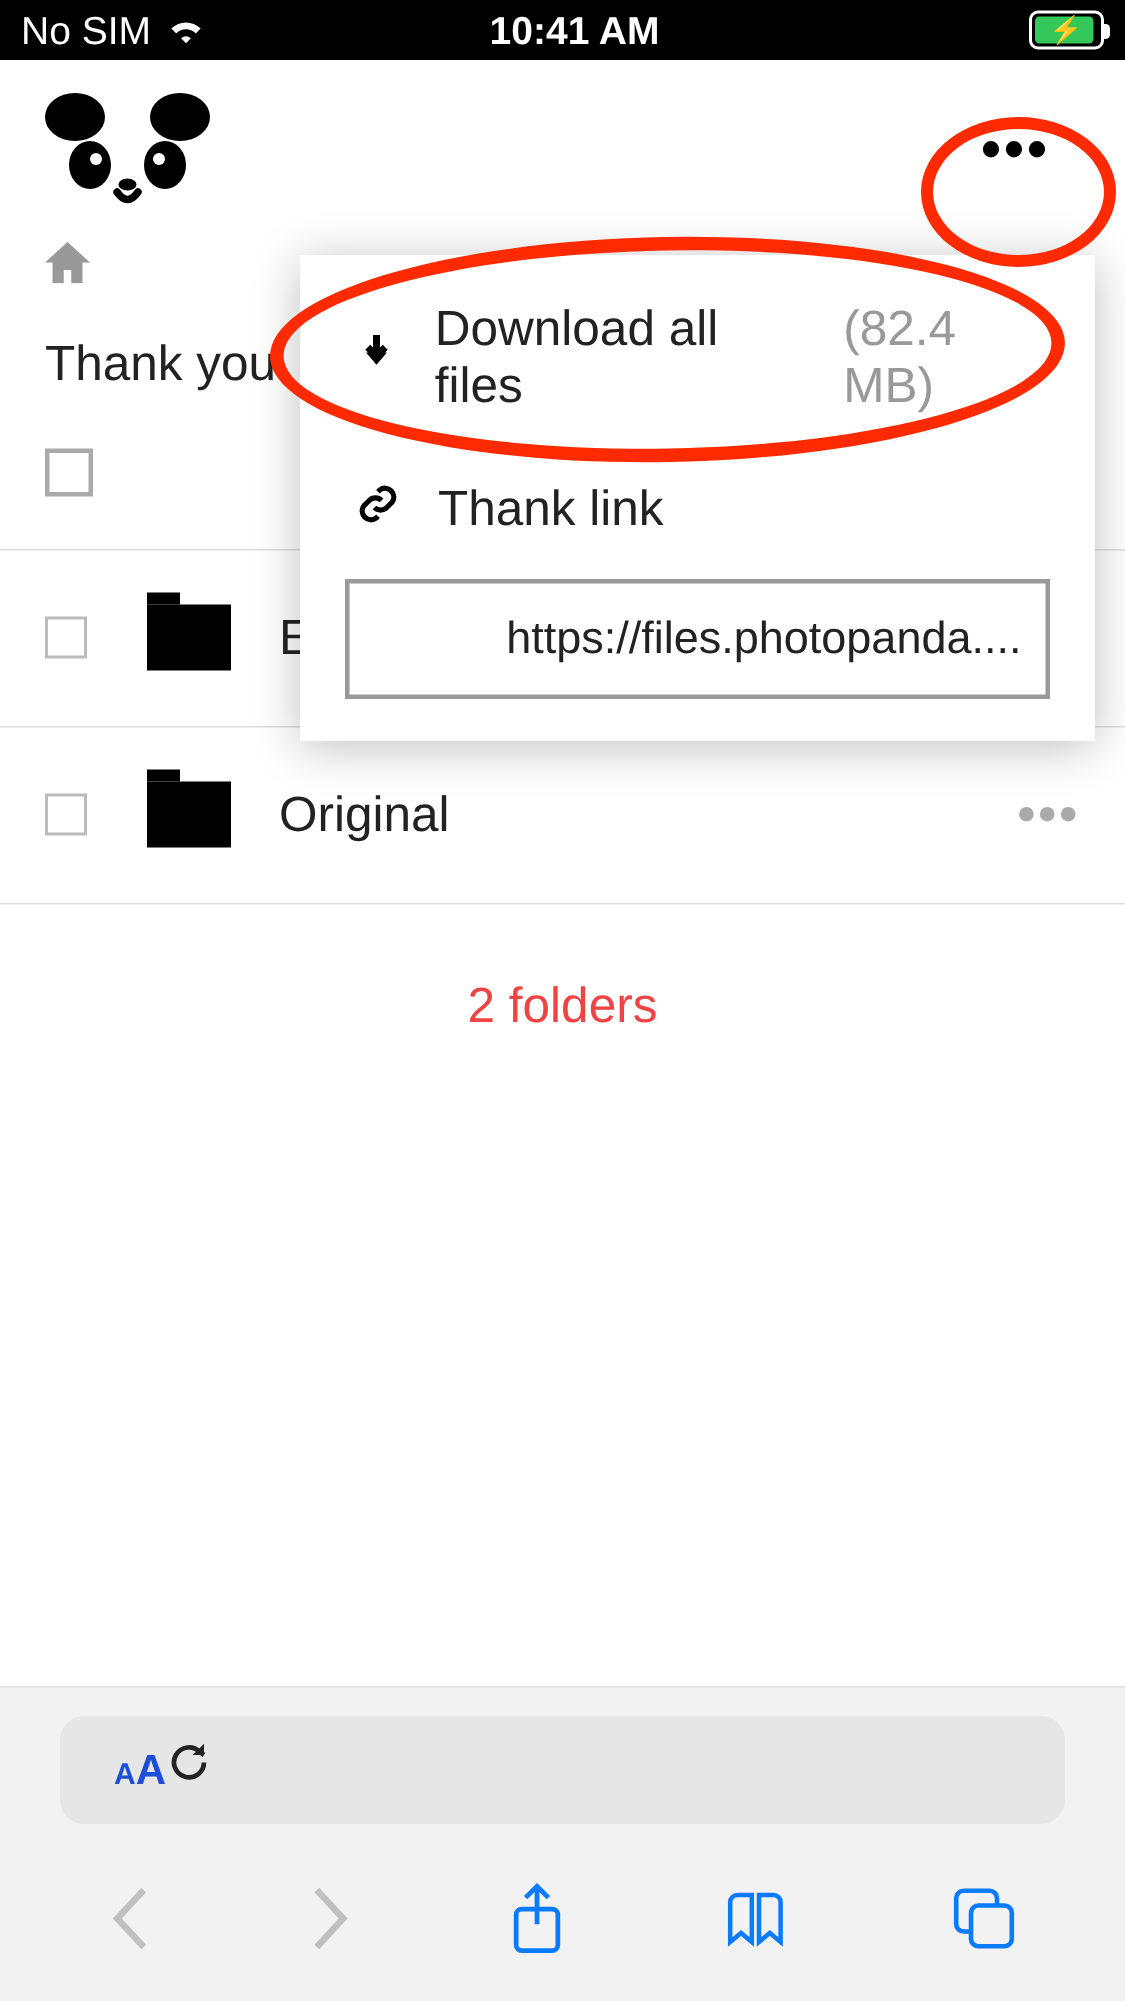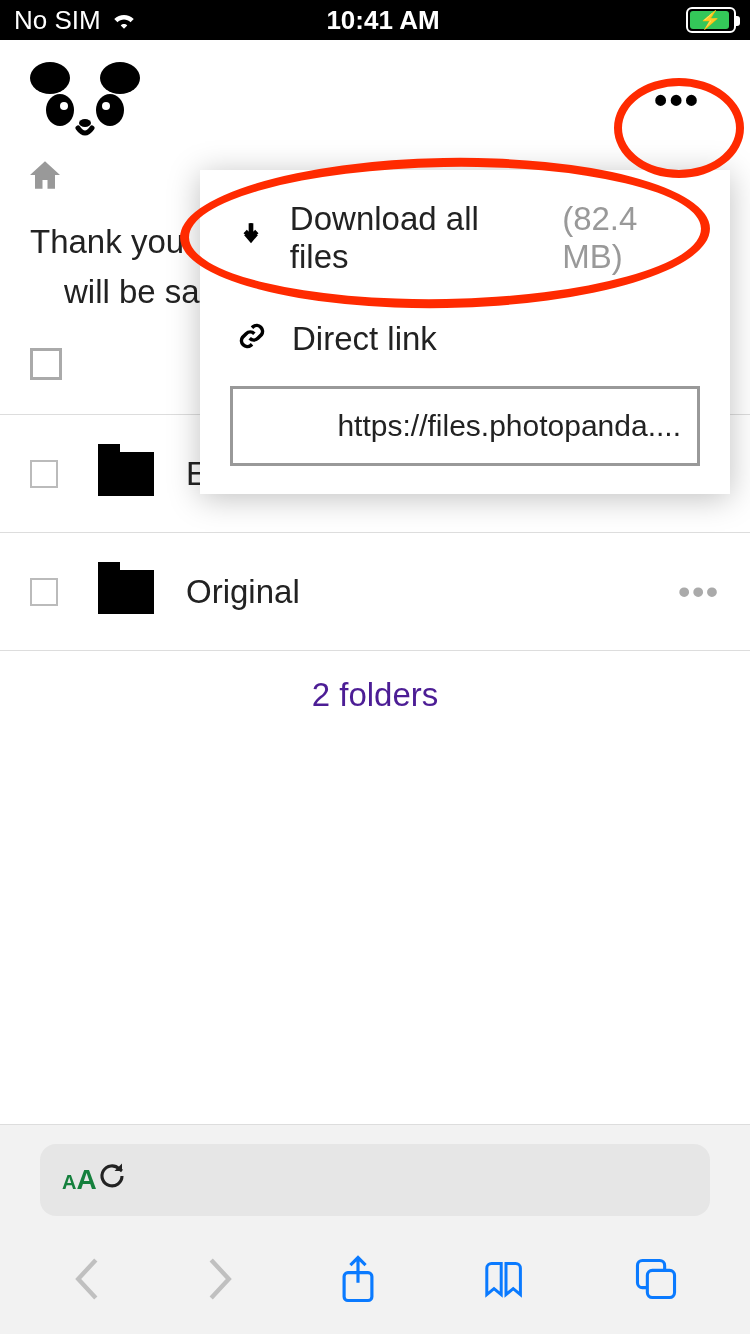--- a/index.html
+++ b/index.html
@@ -32,36 +32,36 @@
   .checkbox-sm { width: 28px; height: 28px; border: 2px solid #bbb; display:inline-block; cursor:pointer;}
   
   .list { border-top: 1px solid #ddd; }
   .row { display:flex; align-items:center; height: 118px; padding: 0 30px; border-bottom: 1px solid #ddd; }
   .row .checkbox-sm { margin-right: 40px; }
   .folder-icon { width: 56px; height: 44px; background:#000; position:relative; margin-right: 32px; }
   .folder-icon::before { content:""; position:absolute; top:-8px; left:0; width:22px; height:8px; background:#000; }
   .row-label { font-size: 33px; color:#222; flex:1; }
   .row-more { font-size: 34px; color:#aaa; letter-spacing:2px; cursor:pointer; font-weight:bold;}
   
-  .summary { text-align:center; color:#4c1d95; font-size: 33px; margin-top: 25px; }
+  .summary { text-align:center; color:#ef4444; font-size: 33px; margin-top: 48px; }
   
   
   .popup { position:absolute; top: 130px; right: 20px; width: 530px; background:#fff; box-shadow: 0 4px 30px rgba(0,0,0,.25); z-index:15; padding: 0 0 28px 0;}
   .popup-item { display:flex; align-items:center; padding: 30px 30px 14px 30px; font-size: 33px; cursor:pointer; position:relative;}
   .popup-item .p-icon { width: 44px; text-align:center; margin-right: 18px; font-size:32px;}
   .popup-item .p-label { color:#222; }
   .popup-item .p-size { color:#999; margin-left: 28px; }
   .link-box { margin: 14px 30px 0 30px; border: 3px solid #999; padding: 20px 16px; font-size: 30px; color:#222; overflow:hidden; white-space:nowrap; text-overflow:ellipsis; text-align:right;}
   
   .circle-download { position:absolute; top: 118px; left: 180px; width: 530px; height: 150px; border: 9px solid #ff2a00; border-radius: 50%; pointer-events:none; z-index:25; transform: rotate(-1deg);}
   
   
   .addr-wrap { height: 110px; background:#f2f2f2; display:flex; align-items:center; padding: 0 40px; border-top:1px solid #ddd;}
   .addr-bar { flex:1; height: 72px; background:#e6e6e6; border-radius: 16px; display:flex; align-items:center; padding: 0 22px; }
-  .addr-aa { font-size: 28px; color:#15803d; font-weight:600; cursor:pointer;}
+  .addr-aa { font-size: 28px; color:#1d4ed8; font-weight:600; cursor:pointer;margin-left:14px;}
   .addr-aa .small-a { font-size:20px; }
   .addr-url { flex:1; text-align:center; font-size: 32px; color:#222; display:flex; align-items:center; justify-content:center; gap:8px;}
   .addr-reload { font-size: 34px; color:#222; cursor:pointer; }
   
   .toolbar { height: 100px; background:#f2f2f2; display:flex; align-items:center; justify-content:space-around; padding: 0 20px;}
   .tb-btn { font-size: 44px; color:#c0c0c0; cursor:pointer; }
   .tb-btn.active { color:#0a7aff; }
 </style>
 </head>
 <body>
@@ -107,21 +107,20 @@
   <div class="breadcrumb-row">
     <span class="home-icon">
       <svg width="30" height="28" viewBox="0 0 24 22">
           <path fill="#999" d="M12 0L0 11h4v11h6v-7h4v7h6V11h4z"></path>
         </svg>
     </span>
   </div>
 
   <div class="notice">
     <span>Thank you</span><br>
-    <span style="padding-left:34px;">will be sa</span>
   </div>
 
   <div class="select-all-row">
     <span class="checkbox"></span>
   </div>
 
   <div class="list">
     <div class="row">
       <span class="checkbox-sm"></span>
       <span class="folder-icon"></span>
@@ -148,21 +147,21 @@
       </span>
       <span class="p-label">Download all files</span>
       <span class="p-size">(82.4 MB)</span>
     </div>
     <div class="popup-item">
       <span class="p-icon">
         <svg width="28" height="28" viewBox="0 0 24 24">
             <path fill="none" stroke="#000" stroke-width="3" d="M10 14a5 5 0 007 0l3-3a5 5 0 00-7-7l-1 1M14 10a5 5 0 00-7 0l-3 3a5 5 0 007 7l1-1"></path>
           </svg>
       </span>
-      <span class="p-label">Direct link</span>
+      <span class="p-label">Thank link</span>
     </div>
     <div class="link-box">https://files.photopanda....</div>
   </div>
 
   <div class="circle-download"></div>
 
 </div>
 
 <div class="addr-wrap">
   <div class="addr-bar">

